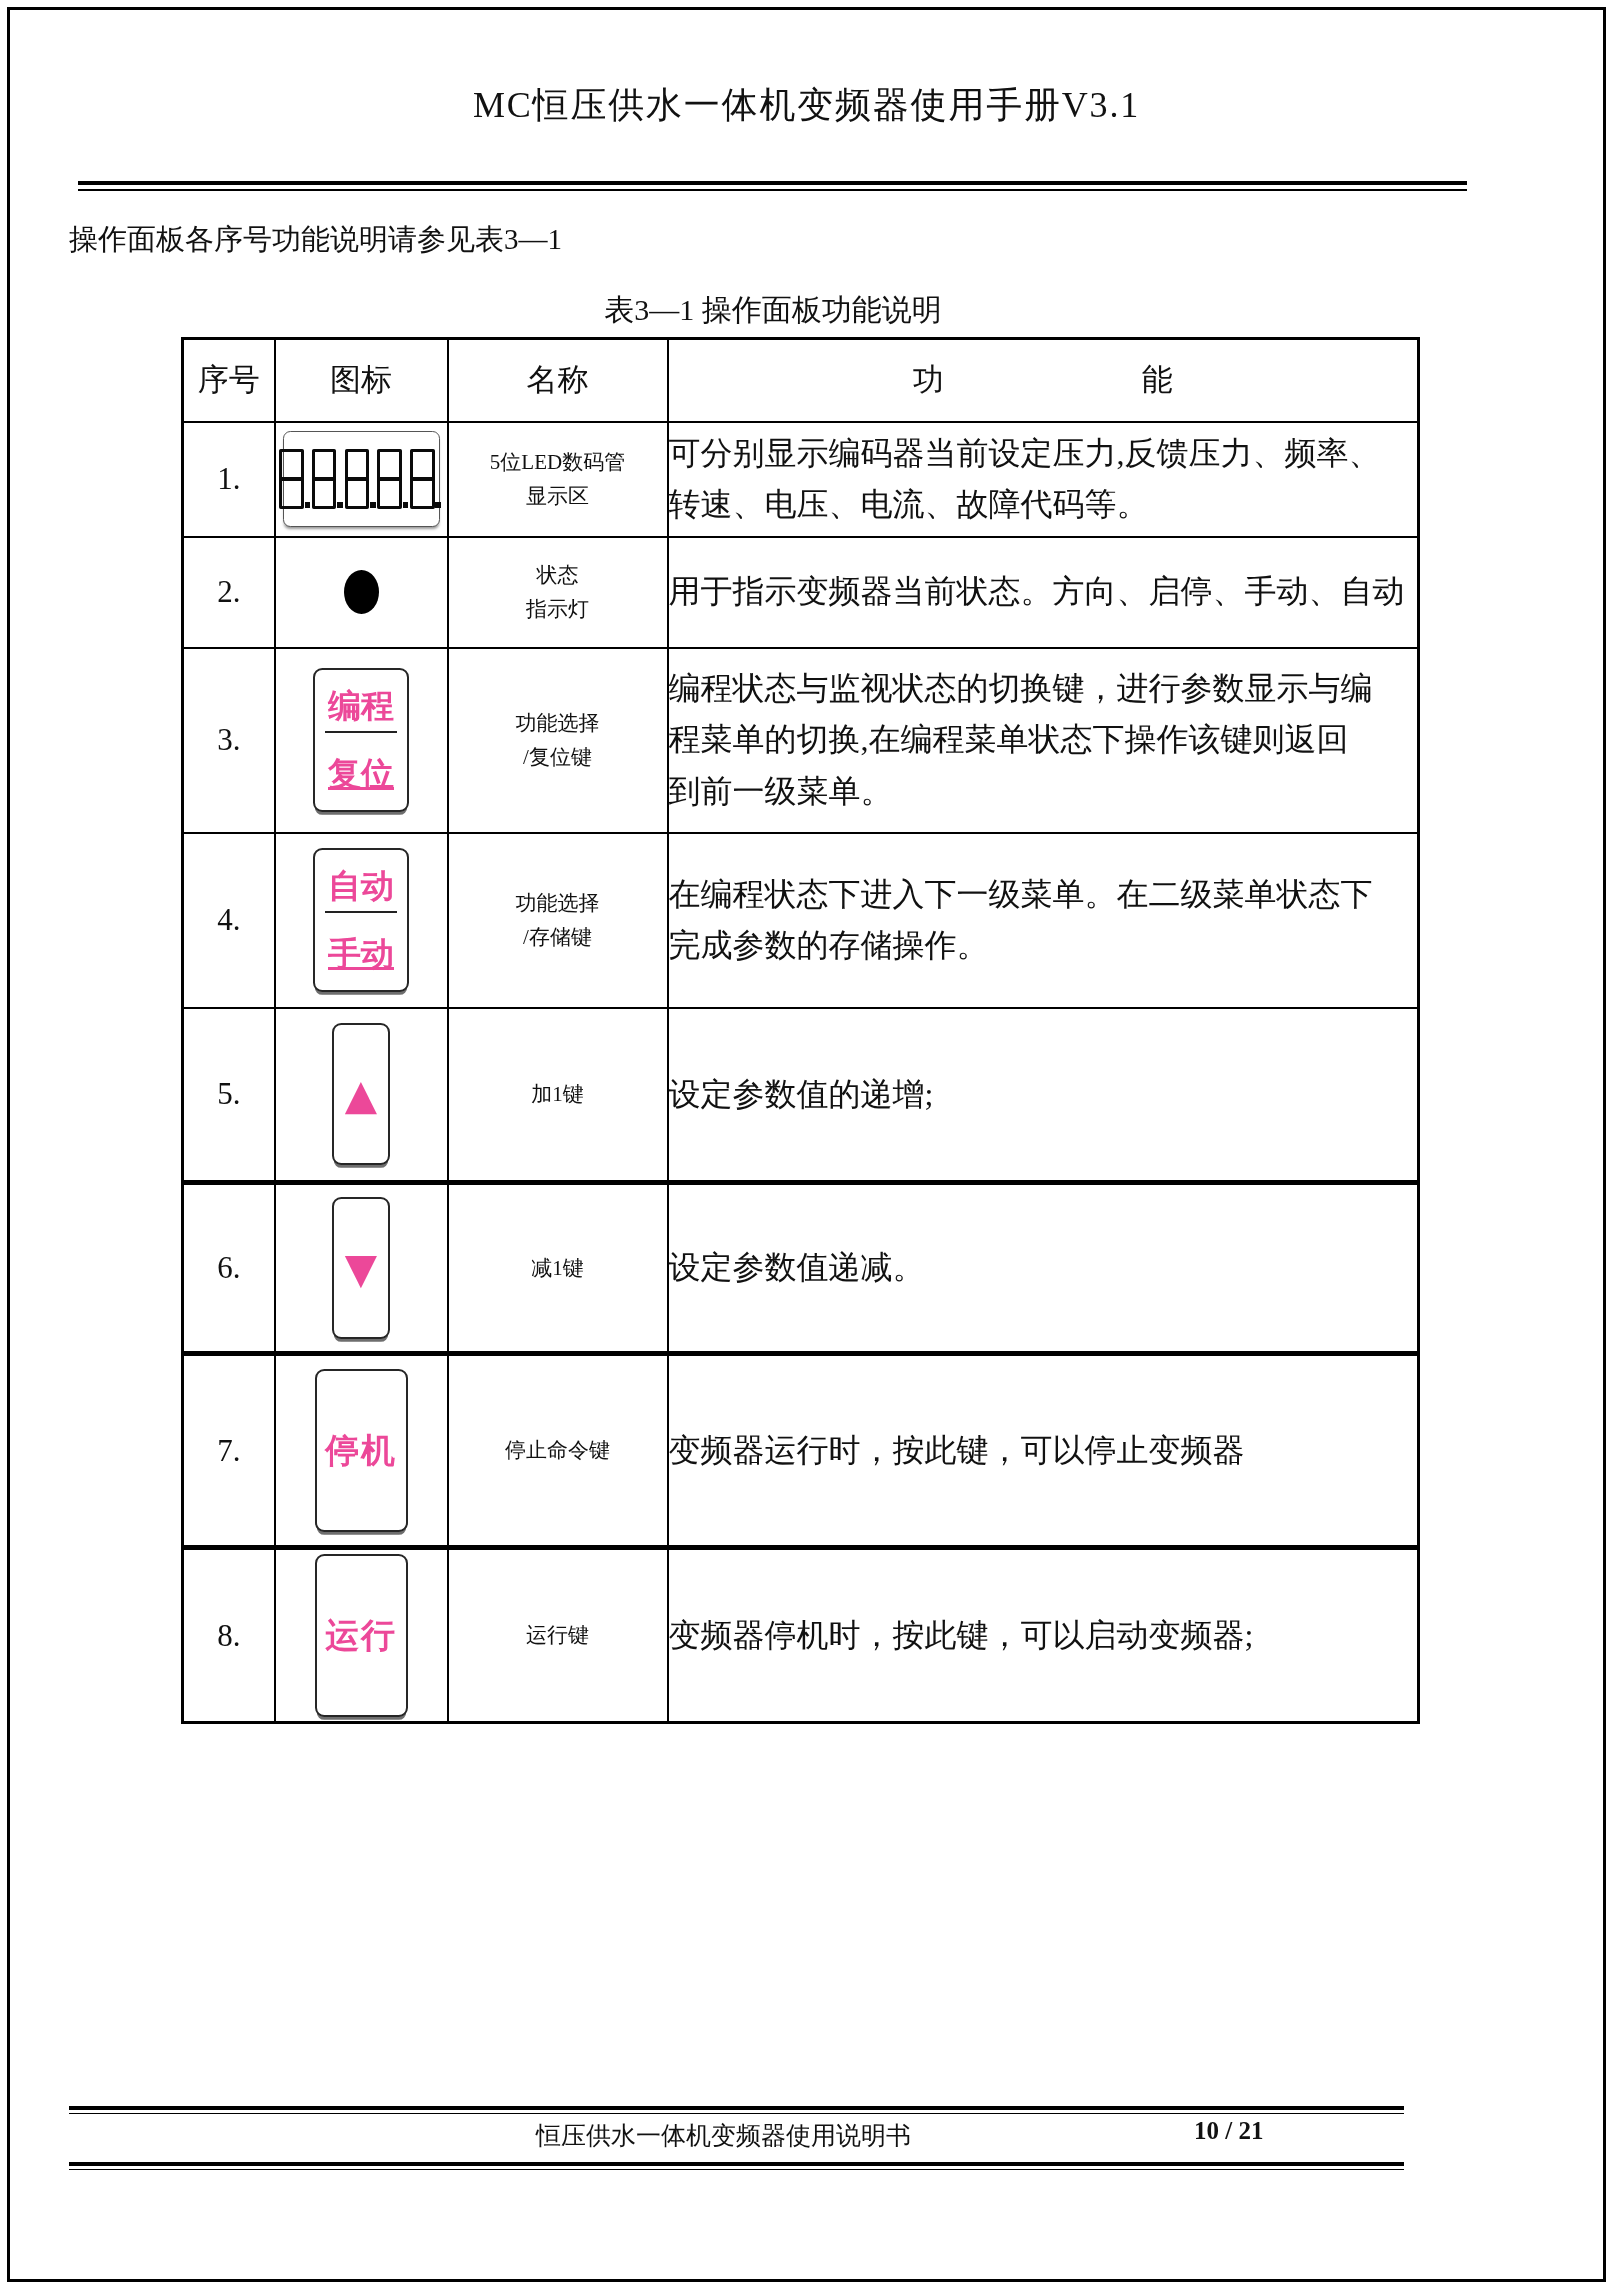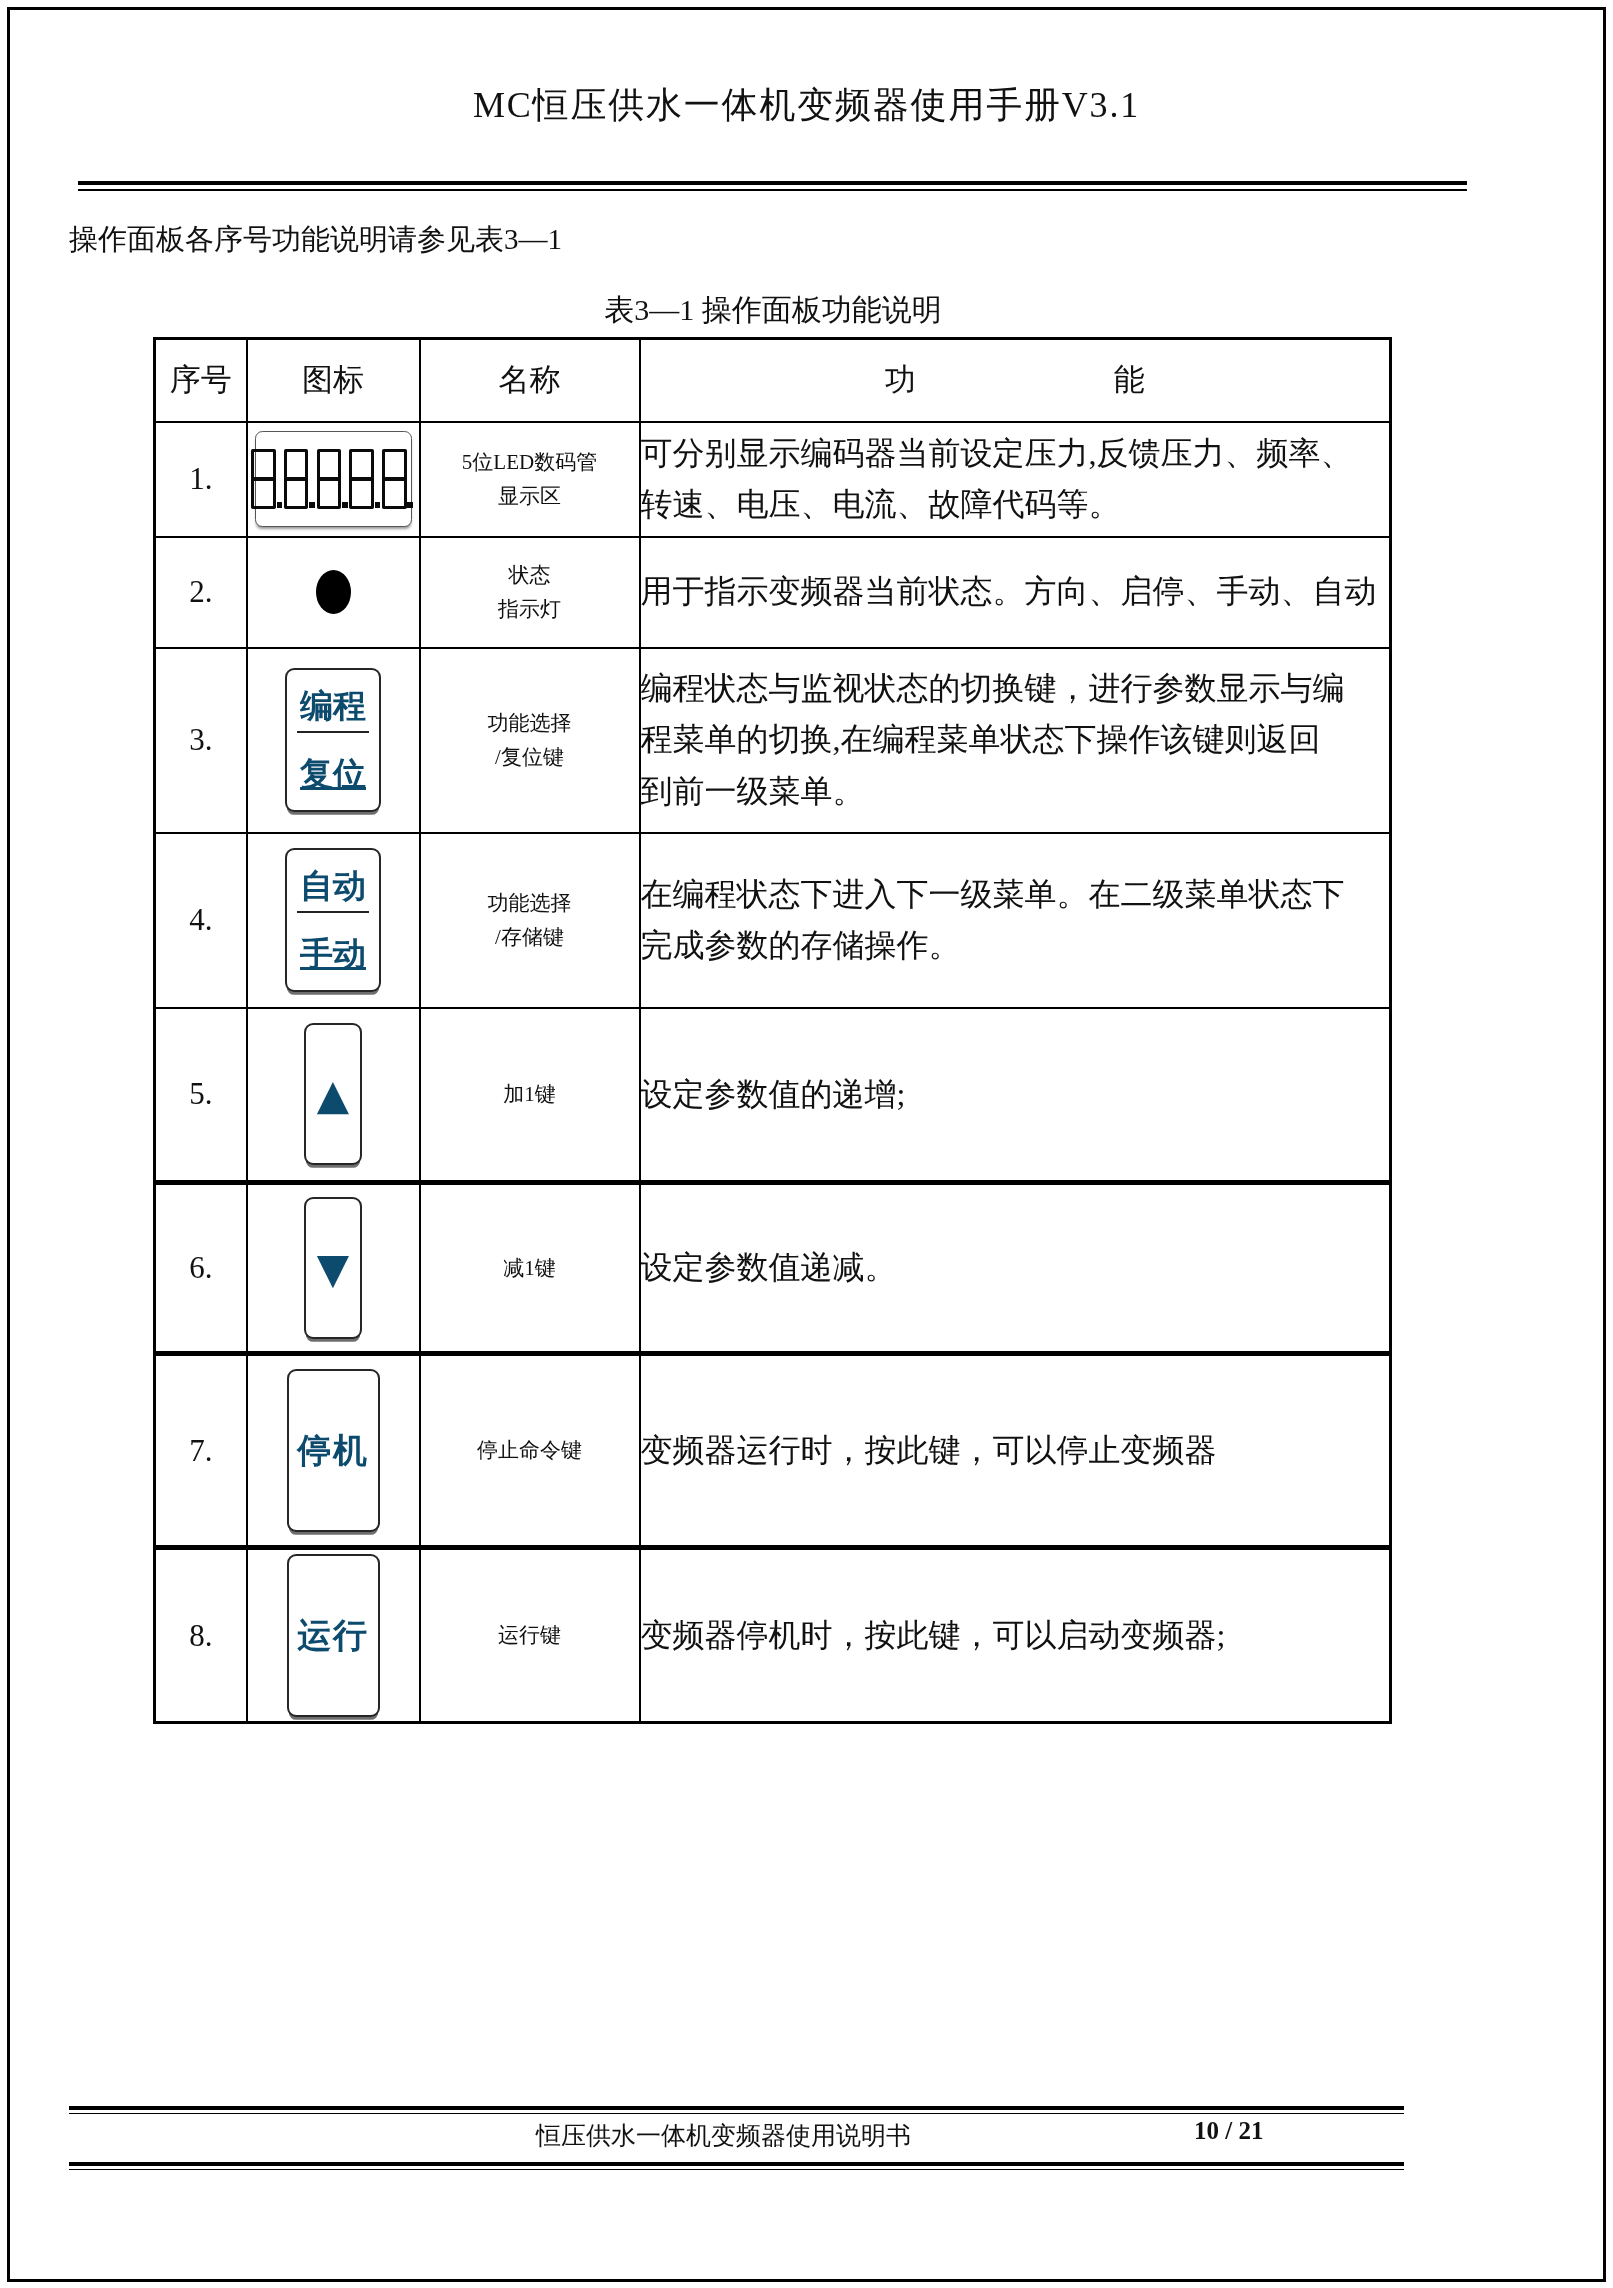--- a/index.html
+++ b/index.html
@@ -13,21 +13,21 @@
     position:absolute;top:81px;left:0;width:100%;text-align:center;
     font-size:36px;letter-spacing:1.8px;white-space:nowrap;
   }
   .header-rule{
     position:absolute;top:181px;left:78px;width:1389px;height:3.7px;
     border-top:4.6px solid #000;border-bottom:2.8px solid #000;
   }
   .intro{position:absolute;top:220px;left:69px;font-size:29px;}
   .caption{position:absolute;top:290px;left:155px;width:1236px;text-align:center;font-size:30px;}
   .tablewrap{position:absolute;top:337px;left:153px;width:1236px;}
-  table.panel{border-collapse:collapse;table-layout:fixed;width:1236px;border:3.7px solid #000;}
+  table.panel{border-collapse:collapse;table-layout:fixed;width:1236px;border:3.7px solid #000;margin-left:28px;}
   table.panel td,table.panel th{border:2.8px solid #000;padding:0;font-weight:normal;vertical-align:middle;}
   col.c-no{width:92px;}col.c-icon{width:173px;}col.c-name{width:220px;}col.c-func{width:751px;}
   tr.hdr{height:83px;}
   tr.r1{height:115px;}tr.r2{height:111px;}tr.r3{height:185px;}tr.r4{height:175px;}
   tr.r5{height:175px;}tr.r6{height:171px;}tr.r7{height:194px;}tr.r8{height:175px;}
   tr.hb td{border-bottom-width:5.5px;}
   th.h{font-size:31px;text-align:center;}
   th.h-func .pair{display:flex;justify-content:center;gap:198px;}
   td.no{font-size:31px;text-align:center;}
   td.icon{text-align:center;}
@@ -45,21 +45,21 @@
   .seg-digit{display:inline-block;width:18.5px;height:54px;border:3.7px solid #0a0a0a;border-radius:1.8px;position:relative;box-sizing:content-box;}
   .seg-mid{position:absolute;left:-1.8px;right:-1.8px;top:50%;height:3.7px;margin-top:-1.8px;background:#0a0a0a;}
   .seg-dot{display:inline-block;width:5.5px;height:6.5px;background:#0a0a0a;margin:0 1.8px 0.9px 0.9px;}
   
   .status-dot{width:35px;height:44px;background:#000;border-radius:50%;}
   
   .key{
     background:#fff;border:2.8px solid #262626;border-radius:9.2px;
     box-shadow:0 4.6px 0 -1.8px #6e6e6e;
     display:flex;flex-direction:column;align-items:center;justify-content:center;
-    font-weight:bold;color:#0c4a6e;
+    font-weight:bold;color:#ec4899;
   }
   .key-stacked{width:92px;height:140px;font-size:33px;line-height:1.35;}
   .key-stacked .top{border-bottom:2.8px solid #222;padding:0 2.8px 2.8px;}
   .key-stacked .bot{padding-top:19px;text-decoration:underline;}
   .key-arrow{width:54px;height:138px;font-size:42px;font-family:"DejaVu Sans",sans-serif;}
   .key-text{width:89px;height:159px;font-size:34px;letter-spacing:1.8px;}
   
   .footer-rule{position:absolute;left:69px;width:1335px;height:2.8px;border-top:4.6px solid #000;border-bottom:1.8px solid #000;}
   .fr-top{top:2106px;}
   .fr-bottom{top:2162px;}

